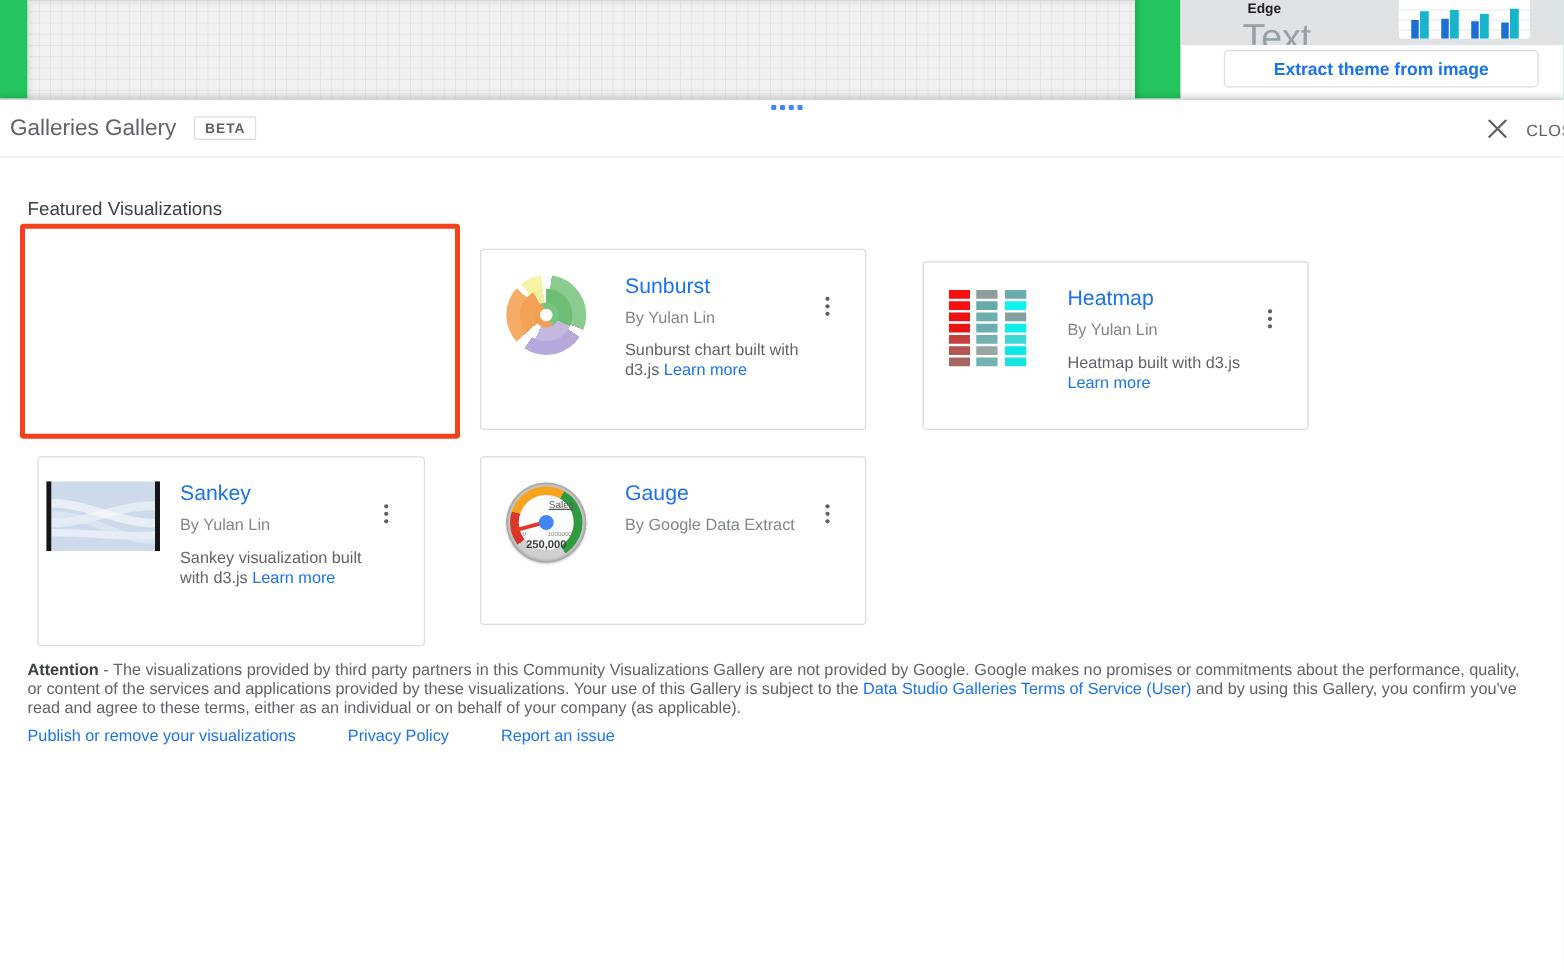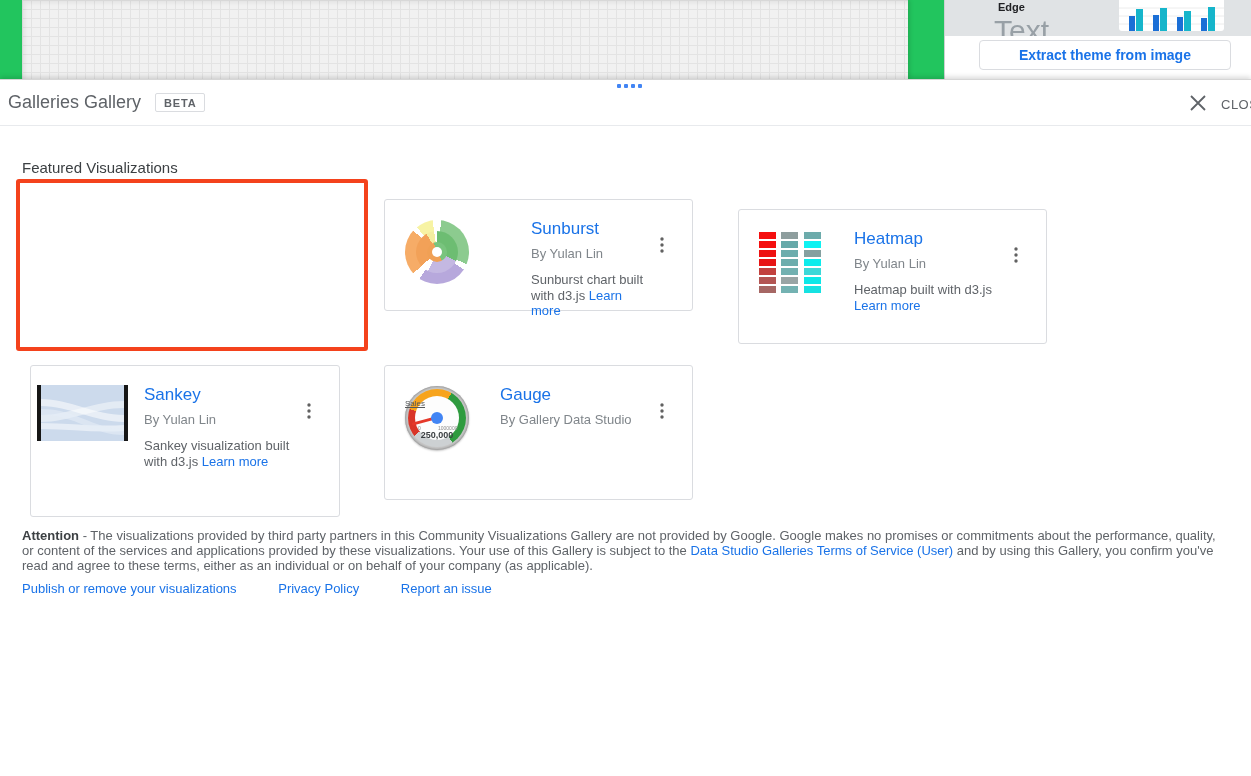--- a/index.html
+++ b/index.html
@@ -47,21 +47,21 @@
   .header-divider{position:absolute;top:45px;left:0;width:100%;height:0;border-top:1px solid #e8eaed;}
   .section-title{position:absolute;left:22px;top:79px;font-size:15px;font-weight:normal;color:#3c4043;}
   
   .annotation-box{position:absolute;left:16px;top:99px;width:344px;height:164px;border:4px solid #f4421c;border-radius:3px;z-index:6;pointer-events:none;}
   
   .card{
     position:absolute;background:#fff;border:1px solid #dadce0;border-radius:3px;
     box-sizing:border-box;display:flex;padding:20px 14px 0 20px;cursor:pointer;
   }
   .card-1{left:30px;top:119px;width:325px;height:135px;}
-  .card-2{left:384px;top:119px;width:309px;height:112px;gap:31px;}
+  .card-2{left:384px;top:119px;width:309px;height:145px;}
   .card-3{left:738px;top:129px;width:309px;height:135px;}
   .card-4{left:30px;top:285px;width:310px;height:152px;}
   .card-5{left:384px;top:285px;width:309px;height:135px;}
   .thumb{width:64px;height:64px;flex:none;margin-right:31px;position:relative;}
   .thumb-sankey{width:91px;height:56px;flex:none;margin:-1px 16px 0 -14px;position:relative;}
   .card-text{flex:1;position:relative;min-width:0;padding-right:24px;}
   .card-title{font-size:17px;line-height:21px;color:#1a73e8;margin:-2px 0 0;font-weight:normal;}
   .card-author{font-size:13px;color:#80868b;margin-top:7px;}
   .card-desc{font-size:13px;line-height:15.5px;color:#5f6368;margin-top:11px;max-width:170px;}
   .card-1 .card-desc{max-width:162px;margin-top:13px;}
@@ -75,21 +75,21 @@
   .sb-hub{position:absolute;inset:22px;border-radius:50%;
     background:conic-gradient(#79c47e 0deg 150deg,#f0a055 150deg 340deg,#79c47e 340deg 360deg);}
   .sb-hole{position:absolute;inset:27px;border-radius:50%;background:#fff;}
   
   .g-outer{position:absolute;inset:0;border-radius:50%;background:#c9c9c9;box-shadow:inset 0 0 3px rgba(0,0,0,.45),0 1px 2px rgba(0,0,0,.25);}
   .g-arc{position:absolute;inset:3px;border-radius:50%;
     background:conic-gradient(from 0deg,#f7a41d 0deg 30deg,#2f9b3f 30deg 148deg,#cdd1d3 148deg 232deg,#d93528 232deg 288deg,#f7a41d 288deg 360deg);}
   .g-face{position:absolute;inset:10px;border-radius:50%;background:#fdfdfd;}
   .g-needle{position:absolute;left:6px;top:29.5px;width:30px;height:2.6px;background:#e5382a;border-radius:2px;transform-origin:87% 50%;transform:rotate(-15deg);}
   .g-hub{position:absolute;left:26px;top:26px;width:12px;height:12px;border-radius:50%;background:#4285f4;}
-  .g-title{position:absolute;top:13px;left:0;width:100%;text-align:left;font-size:8px;color:#55585a;text-decoration:underline;}
+  .g-title{position:absolute;top:13px;left:12px;width:100%;text-align:center;font-size:8px;color:#55585a;text-decoration:underline;}
   .g-min{position:absolute;top:39px;left:13px;font-size:5px;color:#8a8a8a;}
   .g-max{position:absolute;top:39px;left:33px;font-size:5px;color:#8a8a8a;}
   .g-value{position:absolute;top:44px;left:0;width:100%;text-align:center;font-size:9px;font-weight:bold;color:#3c4043;}
   
   .attention{position:absolute;left:22px;top:448px;width:1203px;font-size:13px;line-height:15.2px;color:#5f6368;}
   .attention b{color:#3c4043;}
   .attention a{color:#1a73e8;text-decoration:none;}
   .footer-links{position:absolute;left:22px;top:501px;font-size:13px;}
   .footer-links a{color:#1a73e8;text-decoration:none;margin-right:38px;cursor:pointer;}
 </style>
@@ -243,21 +243,21 @@
       <div class="g-face"></div>
       <div class="g-title">Sales</div>
       <div class="g-needle"></div>
       <div class="g-hub"></div>
       <div class="g-min">0</div>
       <div class="g-max">1000000</div>
       <div class="g-value">250,000</div>
     </div>
     <div class="card-text">
       <h3 class="card-title">Gauge</h3>
-      <div class="card-author">By Gallery Data Studio</div>
+      <div class="card-author">By Google Data Extract</div>
       <div class="kebab">
         <svg width="4" height="16" viewBox="0 0 4 16" fill="#616161">
             <circle cx="2" cy="2" r="1.7"></circle>
             <circle cx="2" cy="8" r="1.7"></circle>
             <circle cx="2" cy="14" r="1.7"></circle>
           </svg>
       </div>
     </div>
   </div>
 

